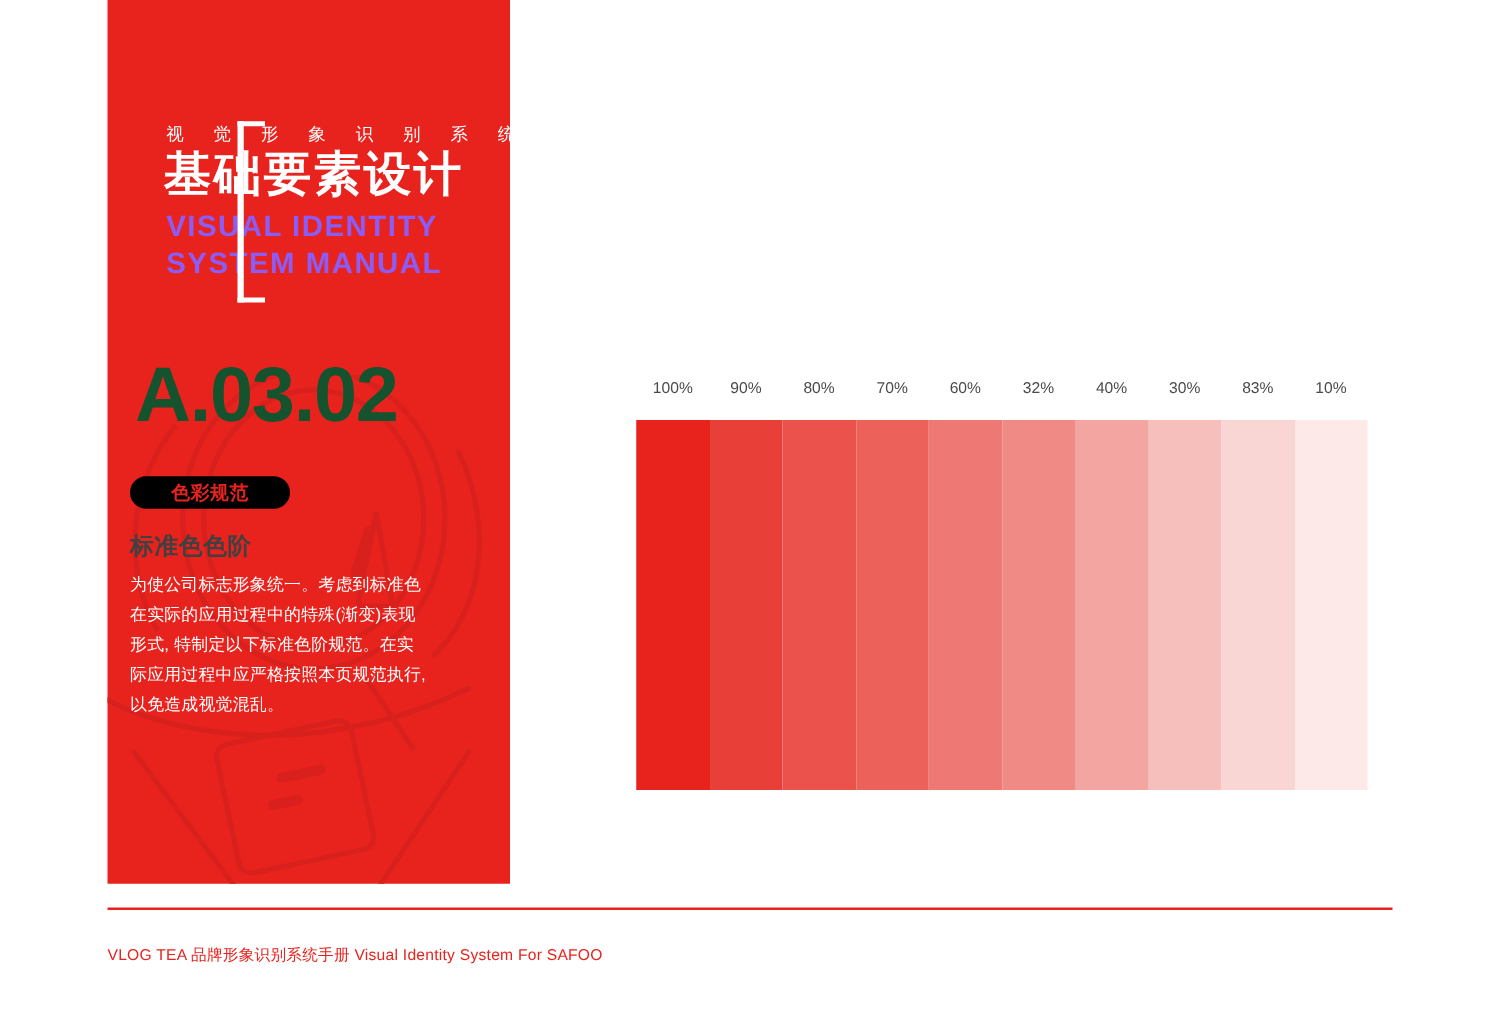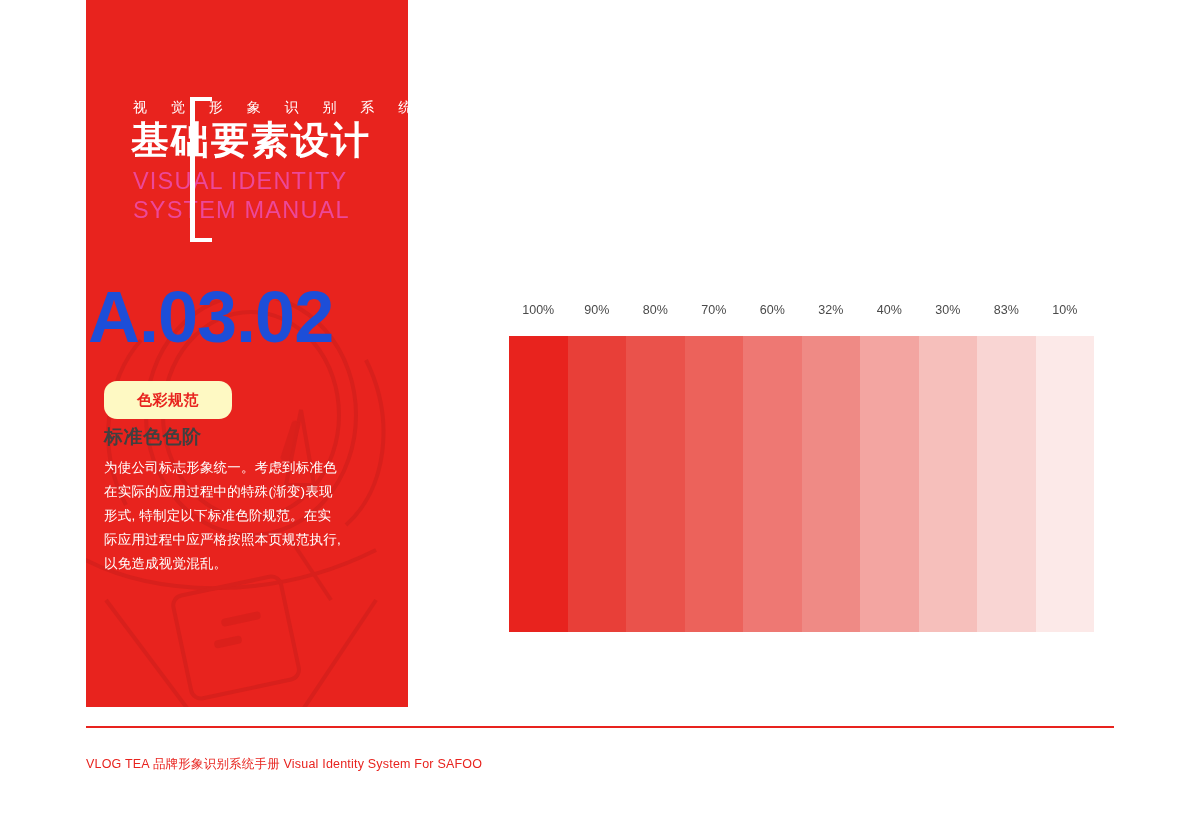--- a/index.html
+++ b/index.html
@@ -85,50 +85,50 @@
     color: #ffffff;
     font-size: 38px;
     font-weight: bold;
     letter-spacing: 2px;
     white-space: nowrap;
     line-height: 44px;
   }
   .title-en1, .title-en2 {
     position: absolute;
     left: 133px;
-    color: #ec4899;
+    color: #8b5cf6;
     font-size: 23.5px;
-    font-weight: normal;
+    font-weight: bold;
     letter-spacing: 1.2px;
     white-space: nowrap;
   }
   .title-en1 { top: 168px; }
   .title-en2 { top: 197px; }
 
   
   .page-code {
     position: absolute;
-    left: 88px;
+    left: 108px;
     top: 285px;
-    color: #1d4ed8;
-    font-size: 72px;
+    color: #14532d;
+    font-size: 62px;
     font-weight: bold;
     letter-spacing: -1px;
     white-space: nowrap;
     line-height: 64px;
   }
 
   
   .pill {
     position: absolute;
     left: 104px;
     top: 381px;
     width: 128px;
-    height: 38px;
-    background: #fef9c3;
+    height: 26px;
+    background: #000000;
     border-radius: 13px;
     color: #E8231E;
     font-size: 15px;
     font-weight: bold;
     display: flex;
     align-items: center;
     justify-content: center;
     letter-spacing: 0.5px;
   }
 

